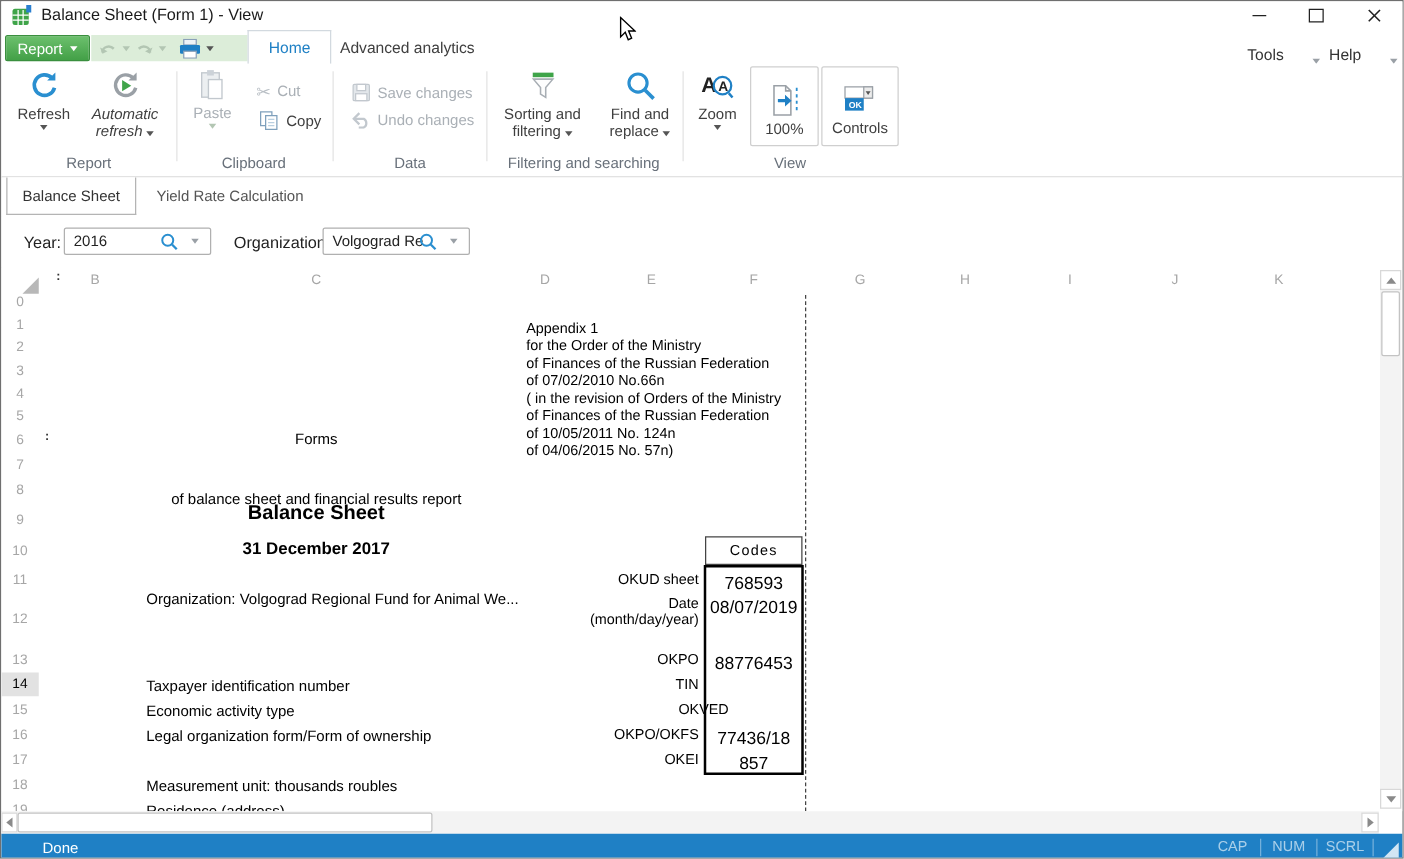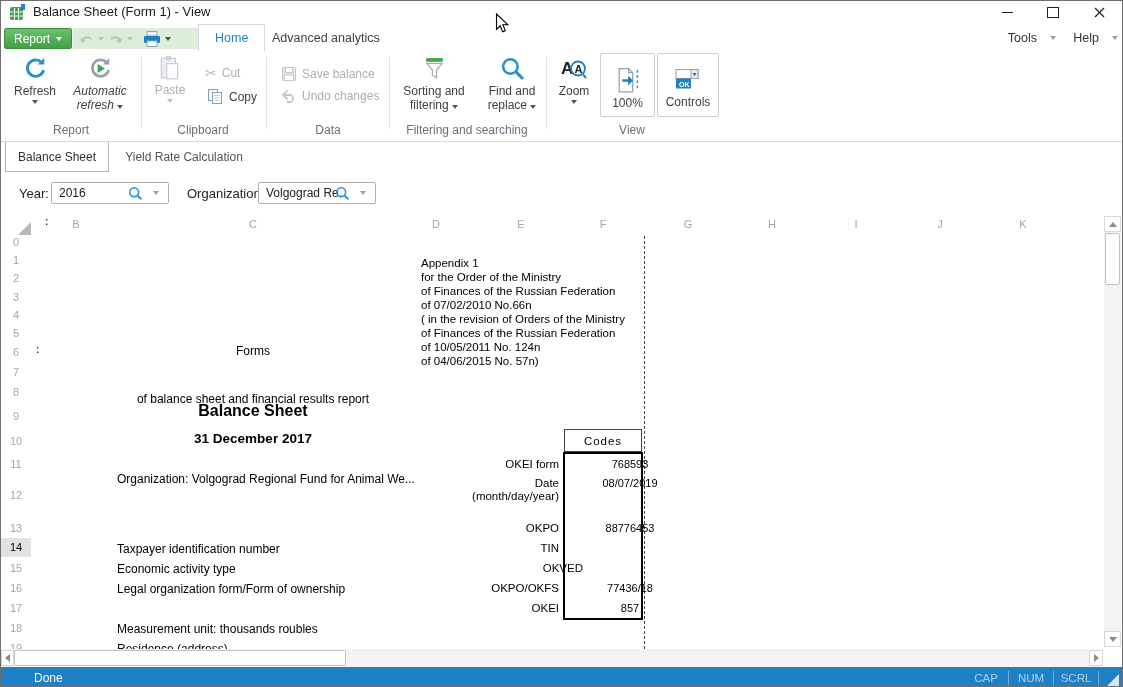--- a/index.html
+++ b/index.html
@@ -20,21 +20,21 @@
     justify-content:center;gap:6px;color:#fff;font-size:12px;box-sizing:border-box;}
   .qat-strip{position:absolute;left:72px;top:4px;width:126px;height:21px;background:#dcedd9;
     display:flex;align-items:center;gap:4px;padding:0 6px;box-sizing:border-box;}
   .dd{width:0;height:0;border-left:3.5px solid transparent;border-right:3.5px solid transparent;border-top:4px solid #555;display:inline-block;}
   .dd.lt{border-top-color:#fff;}
   .dd.dis{border-top-color:#b3c6b3;}
   .dd.gray{border-top-color:#9aa0a6;}
   .ribtab{position:absolute;top:0;height:27px;display:flex;align-items:center;padding:0 16px;font-size:12.5px;box-sizing:border-box;}
   .ribtab.active{color:#1f80c5;border:1px solid #d2d9df;border-bottom:none;background:#fff;}
   .ribtab.idle{color:#3f3f3f;}
-  .topmenu{position:absolute;top:0;height:27px;display:flex;align-items:center;gap:13px;font-size:12.5px;color:#333;}
+  .topmenu{position:absolute;top:0;height:27px;display:flex;align-items:flex-end;gap:23px;font-size:12.5px;color:#333;}
   
   .ribbon{position:absolute;left:0;top:50px;right:0;height:91px;background:#fff;border-bottom:1px solid #d9d9d9;box-sizing:border-box;}
   .rdiv{position:absolute;top:6px;height:72px;width:1px;background:#e4e4e4;}
   .bigbtn{position:absolute;display:flex;flex-direction:column;align-items:center;gap:2px;font-size:12px;color:#3f3f3f;text-align:center;line-height:14px;}
   .bigbtn.disabled{color:#aab0b6;}
   .smallbtn{position:absolute;display:flex;align-items:center;gap:5px;font-size:12px;color:#3f3f3f;white-space:nowrap;}
   .smallbtn.disabled{color:#aab0b6;}
   .boxbtn{border:1px solid #cfcfcf;border-radius:2px;justify-content:center;box-sizing:border-box;}
   .grp{position:absolute;bottom:4px;font-size:12px;color:#68707a;transform:translateX(-50%);white-space:nowrap;}
   .cutglyph{font-size:14px;color:#b9bfc5;line-height:14px;}
@@ -55,21 +55,21 @@
   .rowhdr{position:absolute;left:0;width:30px;text-align:center;font-size:11px;color:#a6a6a6;}
   .rowhdr.sel{color:#000;background:#e2e2e2;}
   .selall{position:absolute;left:17px;top:8px;width:0;height:0;border-left:13px solid transparent;border-bottom:13px solid #b8b8b8;}
   .gtext{position:absolute;font-size:12px;color:#000;white-space:nowrap;}
   .gsmall{position:absolute;font-size:11.5px;color:#000;}
   .pagebreak{position:absolute;left:643px;top:22px;height:413px;border-left:1px dashed #444;}
   .codes-hdr{position:absolute;left:563px;top:215px;width:78px;height:23px;border:1px solid #444;box-sizing:border-box;
              font-size:11.5px;display:flex;align-items:center;justify-content:center;letter-spacing:1px;}
   .codes-box{position:absolute;left:562px;top:238px;width:80px;height:168px;border:2px solid #000;box-sizing:border-box;}
   .clabel{position:absolute;font-size:11.5px;color:#000;text-align:right;}
-  .cval{position:absolute;left:590px;width:78px;text-align:center;font-size:11px;color:#000;}
+  .cval{position:absolute;left:563px;width:78px;text-align:center;font-size:14px;color:#000;}
   
   .vscroll{position:absolute;right:1px;top:2px;width:17px;height:431px;background:#f3f3f3;}
   .sbtn{position:absolute;background:#fff;border:1px solid #d8d8d8;box-sizing:border-box;display:flex;align-items:center;justify-content:center;}
   .tri-up{width:0;height:0;border-left:4px solid transparent;border-right:4px solid transparent;border-bottom:5px solid #8a8a8a;}
   .tri-dn{width:0;height:0;border-left:4px solid transparent;border-right:4px solid transparent;border-top:5px solid #8a8a8a;}
   .tri-lf{width:0;height:0;border-top:4px solid transparent;border-bottom:4px solid transparent;border-right:5px solid #8a8a8a;}
   .tri-rt{width:0;height:0;border-top:4px solid transparent;border-bottom:4px solid transparent;border-left:5px solid #8a8a8a;}
   .vthumb{position:absolute;left:1px;top:17px;width:15px;height:52px;background:#fff;border:1px solid #c3c3c3;border-radius:2px;box-sizing:border-box;}
   .hscroll{position:absolute;left:0;top:648px;width:1102px;height:18px;background:#f3f3f3;}
   .hthumb{position:absolute;left:13px;top:1px;width:332px;height:16px;background:#fff;border:1px solid #c3c3c3;border-radius:2px;box-sizing:border-box;}
@@ -196,21 +196,21 @@
     </div>
     <div class="rdiv" style="left:265px;"></div>
     <div class="grp" style="left:202px;">Clipboard</div>
 
     <div class="smallbtn disabled" style="left:280px;top:15px;">
       <svg width="16" height="16" viewBox="0 0 16 16">
         <rect x="1.5" y="1.5" width="13" height="13" rx="1" fill="#e3e7eb" stroke="#c2c8ce"></rect>
         <rect x="4.5" y="1.5" width="7" height="5" fill="#fff" stroke="#c2c8ce"></rect>
         <rect x="3.5" y="9" width="9" height="5.5" fill="#fff" stroke="#c2c8ce"></rect>
       </svg>
-      <span>Save balance</span>
+      <span>Save changes</span>
     </div>
     <div class="smallbtn disabled" style="left:280px;top:38px;">
       <svg width="16" height="14" viewBox="0 0 16 14">
         <path d="M3 6 H10 A4 4 0 0 1 10 13 H6" fill="none" stroke="#c2c8ce" stroke-width="1.8"></path>
         <path d="M6.5 1.5 L2 6 L6.5 10.5" fill="none" stroke="#c2c8ce" stroke-width="1.8"></path>
       </svg>
       <span>Undo changes</span>
     </div>
     <div class="rdiv" style="left:388px;"></div>
     <div class="grp" style="left:327px;">Data</div>
@@ -349,21 +349,21 @@
     <div class="gtext" style="left:132px;top:130px;width:240px;text-align:center;">Forms</div>
     <div class="gtext" style="left:72px;top:150px;width:360px;text-align:center;margin-top:28px;">of balance sheet and financial results report</div>
     <div class="gtext" style="left:92px;top:188px;width:320px;text-align:center;font-size:16px;font-weight:bold;">Balance Sheet</div>
     <div class="gtext" style="left:92px;top:217px;width:320px;text-align:center;font-size:13.5px;font-weight:bold;">31 December 2017</div>
 
     <div class="codes-hdr">
         <span>Codes</span>
       </div>
     <div class="codes-box"></div>
 
-    <div class="clabel" style="left:440px;top:244px;width:118px;white-space:nowrap;">OKEI form</div>
+    <div class="clabel" style="left:440px;top:244px;width:118px;white-space:nowrap;">OKUD sheet</div>
     <div class="cval" style="top:244px;">768593</div>
 
     <div class="clabel" style="left:462px;top:263px;width:96px;overflow-wrap:anywhere;line-height:12.5px;">Date (month/day/year)</div>
     <div class="cval" style="top:263px;">08/07/2019</div>
 
     <div class="clabel" style="left:440px;top:308px;width:118px;">OKPO</div>
     <div class="cval" style="top:308px;">88776453</div>
 
     <div class="clabel" style="left:440px;top:328px;width:118px;">TIN</div>
     <div class="cval" style="top:328px;"></div>

